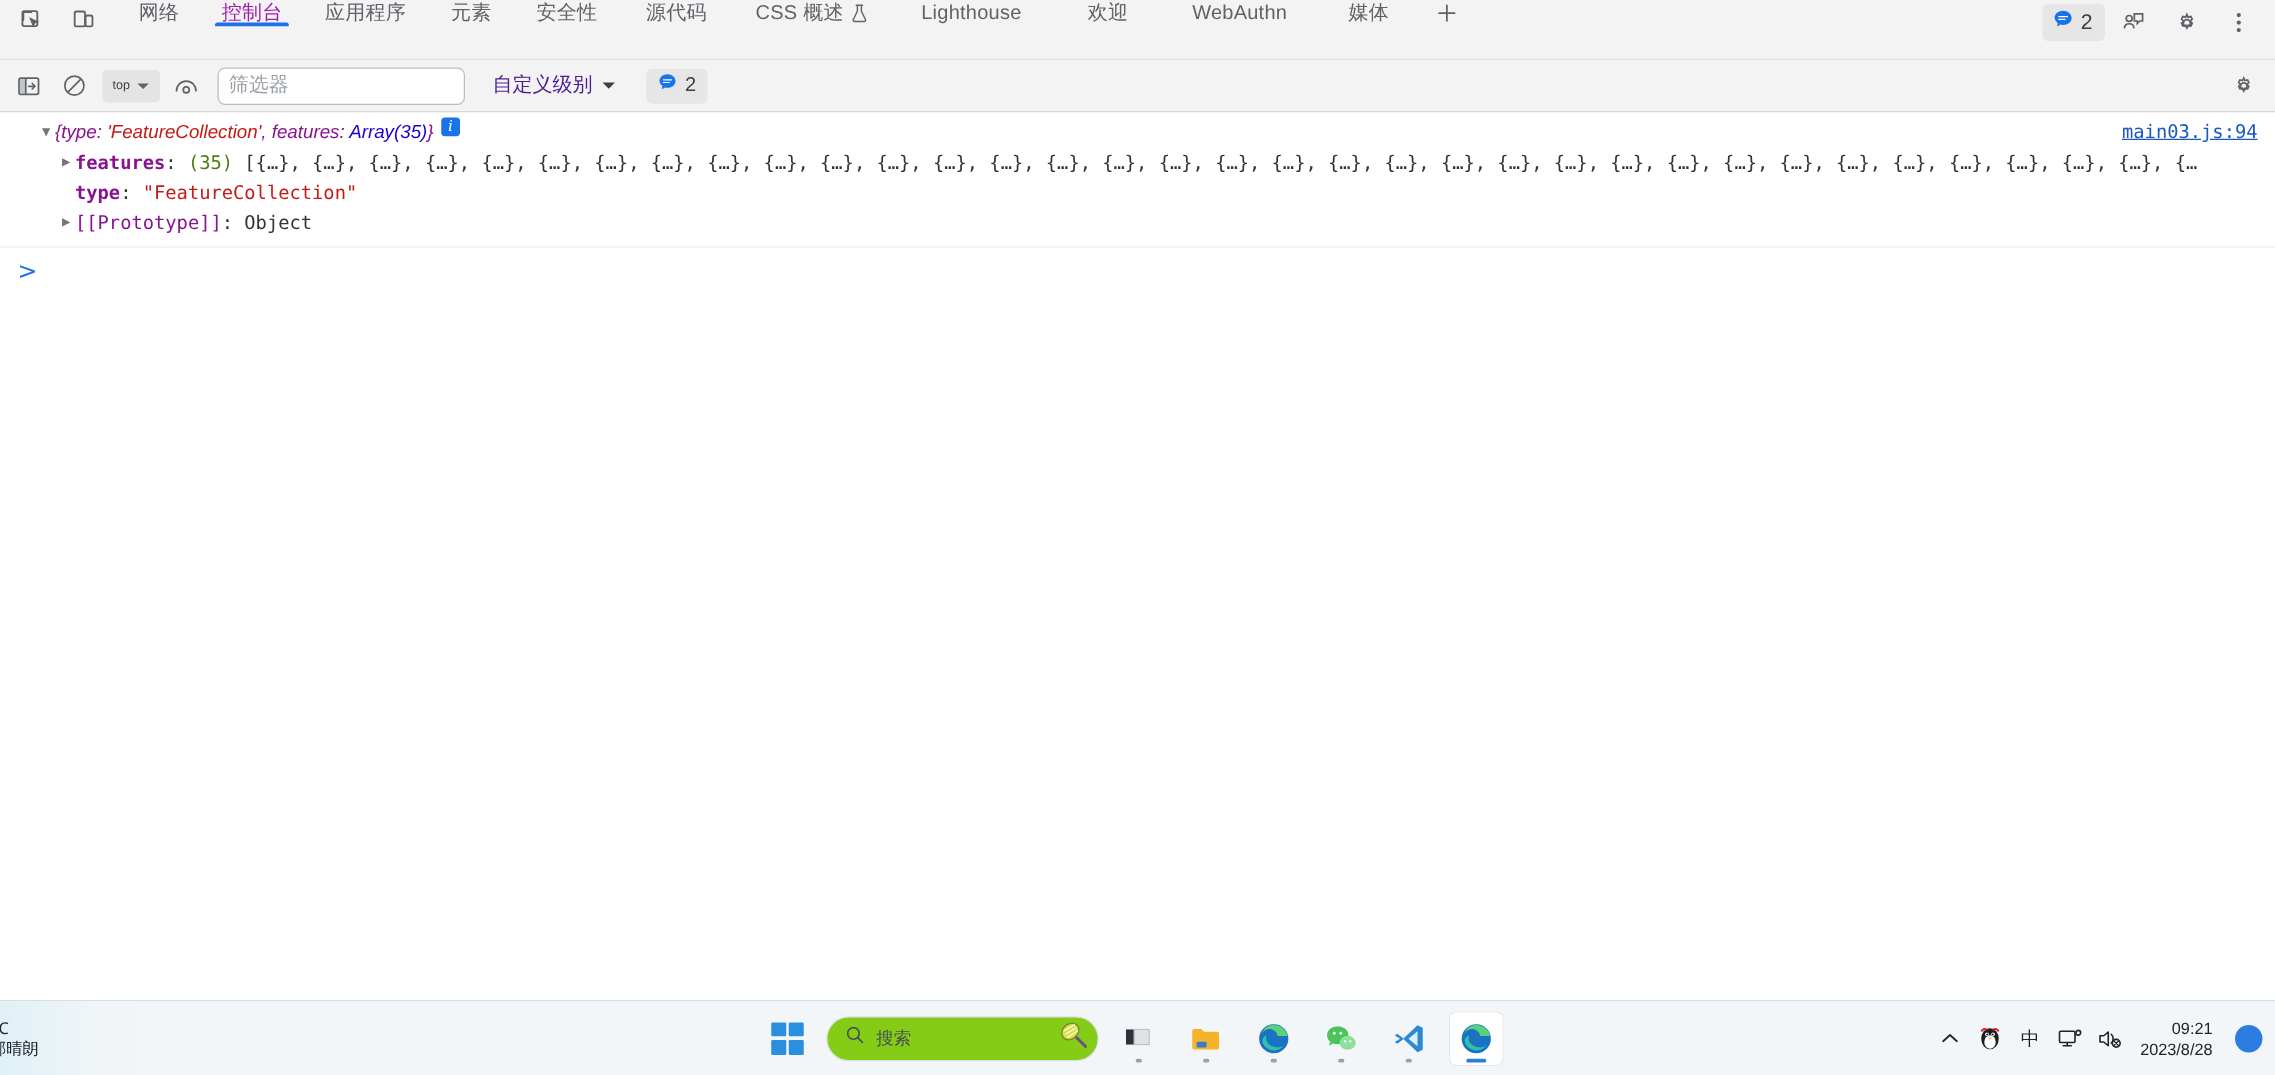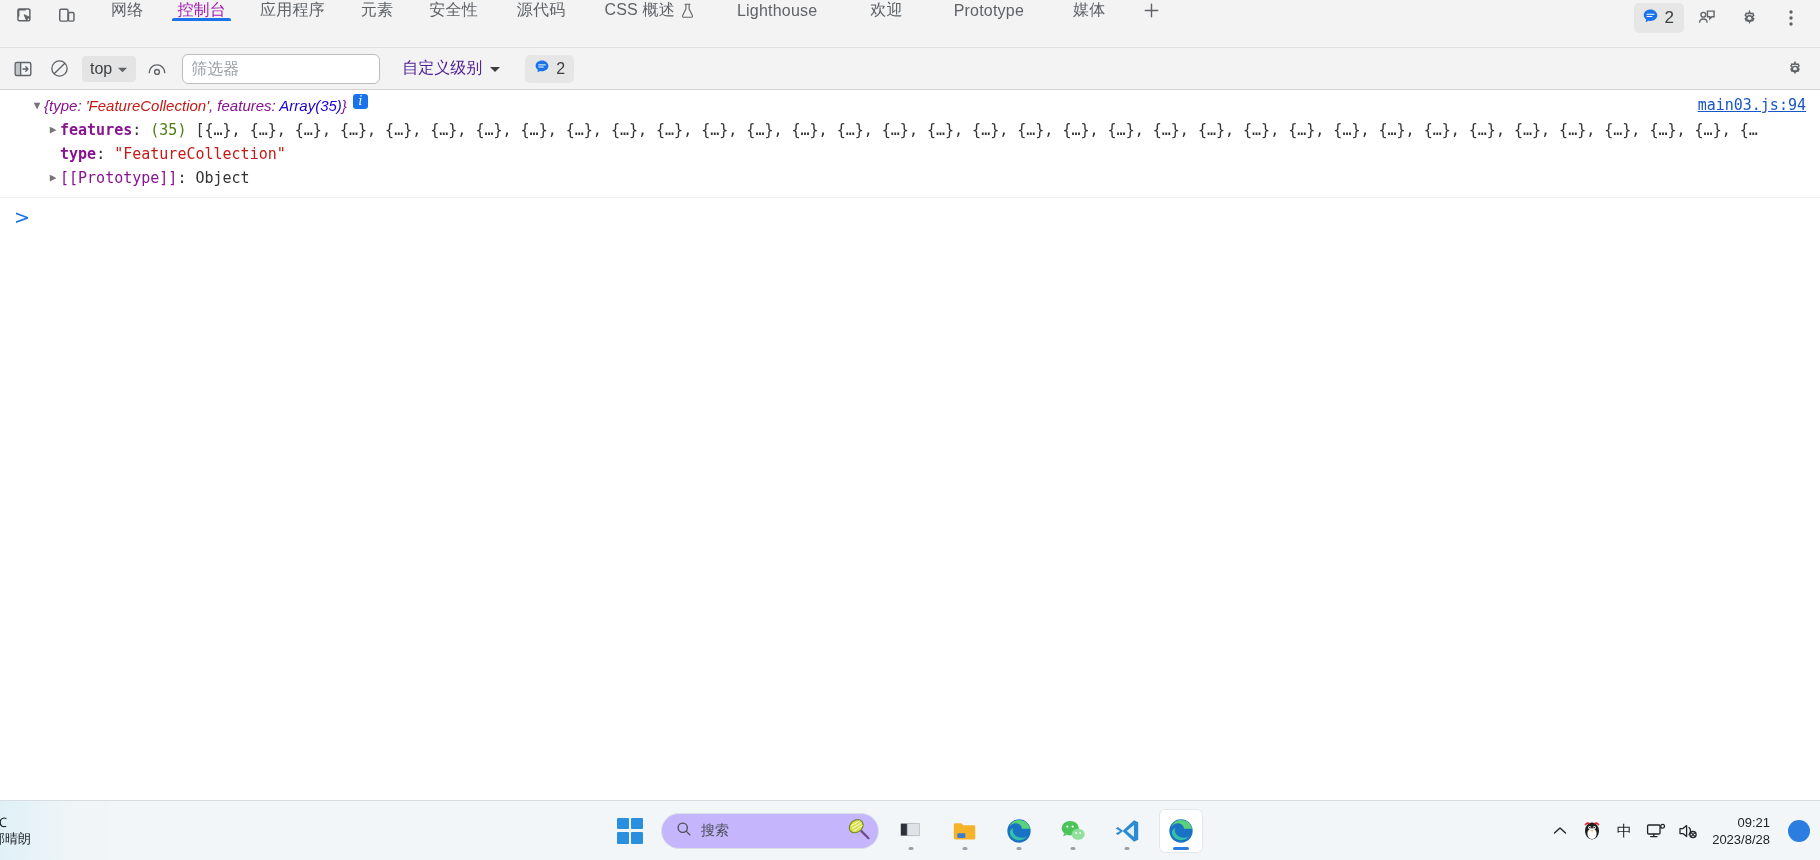--- a/index.html
+++ b/index.html
@@ -108,21 +108,21 @@
   .ctx-select {
     display: flex; align-items: center; gap: 5px;
     background: #e4e4e4;
     border-radius: 4px;
     padding: 3px 8px;
     cursor: pointer;
     margin-left: 2px;
     height: 26px;
   }
   .ctx-select .ctx-label {
-    font-size: 16px; color: #3c4043;
+    font-size: 10px; color: #3c4043;
   }
   .filter-input {
     width: 198px; height: 30px;
     border: 1px solid #bdbdbd;
     border-radius: 6px;
     background: #ffffff;
     padding: 0 8px;
     font-size: 16px;
     color: #6d28d9;
     outline: none;
@@ -277,21 +277,21 @@
     display: grid;
     grid-template-columns: 1fr 1fr;
     grid-template-rows: 1fr 1fr;
     gap: 2.5px;
     cursor: pointer;
     margin-right: 8px;
   }
   .winlogo i { background: #2b8fe0; display:block; border-radius:1px; }
   .searchbox {
     width: 218px; height: 36px;
-    background: #c4b5fd;
+    background: #84cc16;
     border: 1px solid #dbe0e6;
     border-radius: 18px;
     display: flex; align-items: center;
     padding: 0 6px 0 14px;
     cursor: text;
     gap: 9px;
   }
   .searchbox .sp {
     font-size: 14px; color: #4a4f55;
     font-family: "Liberation Sans", sans-serif;
@@ -391,21 +391,21 @@
           </svg>
         </span>
       </div>
       <div class="tab" style="padding:0 26px">
         <span class="tab-lbl">Lighthouse</span>
       </div>
       <div class="tab" style="padding:0 27px">
         <span class="tab-lbl">欢迎</span>
       </div>
       <div class="tab" style="padding:0 24px">
-        <span class="tab-lbl">Prototype</span>
+        <span class="tab-lbl">WebAuthn</span>
       </div>
       <div class="tab" style="padding:0 25px">
         <span class="tab-lbl">媒体</span>
       </div>
       <div class="tab-add">
         <svg width="19" height="19" viewBox="0 0 20 20" stroke="#5f6368" stroke-width="1.5">
           <path d="M10 3.5v13M3.5 10h13" stroke-linecap="round"></path>
         </svg>
       </div>
     </div>

